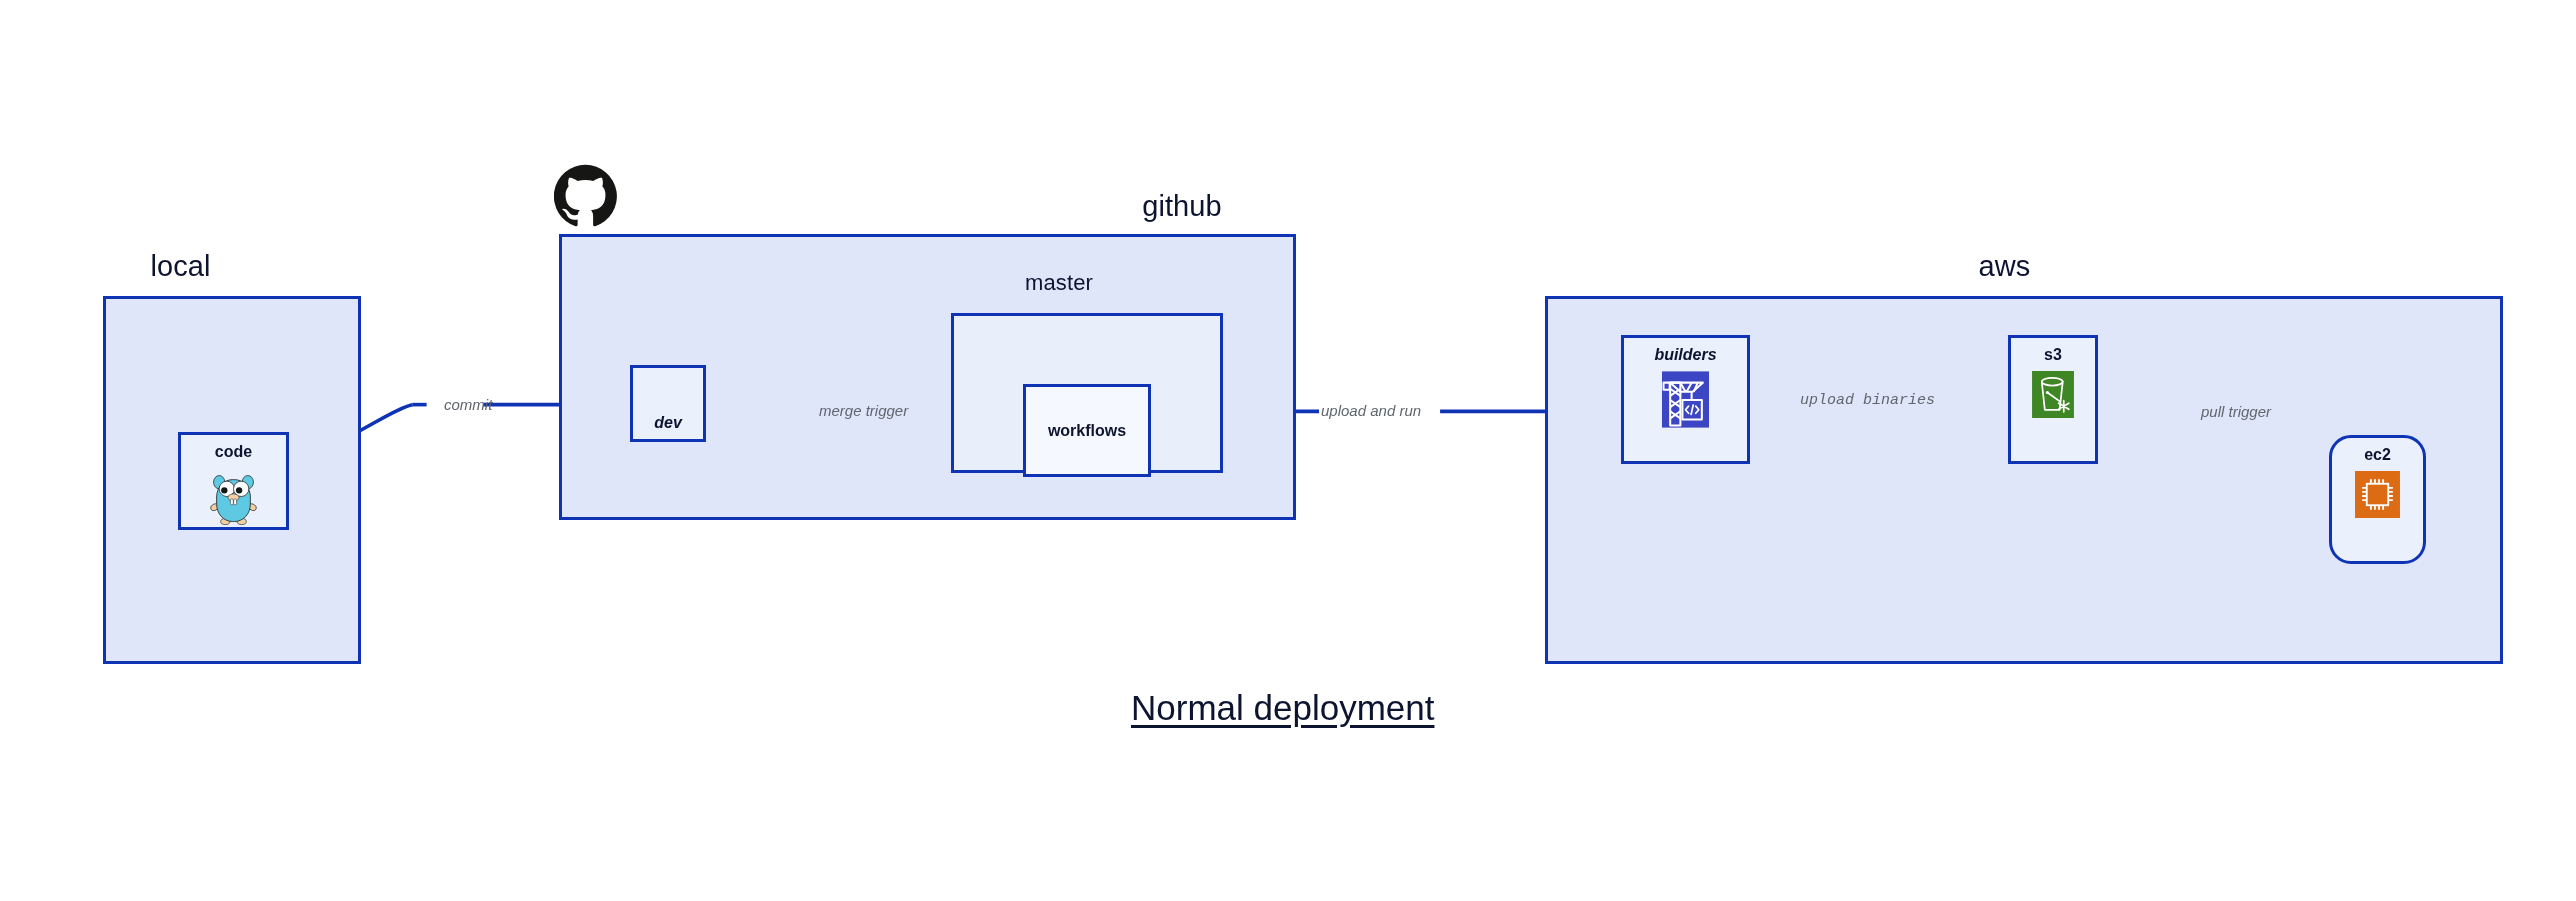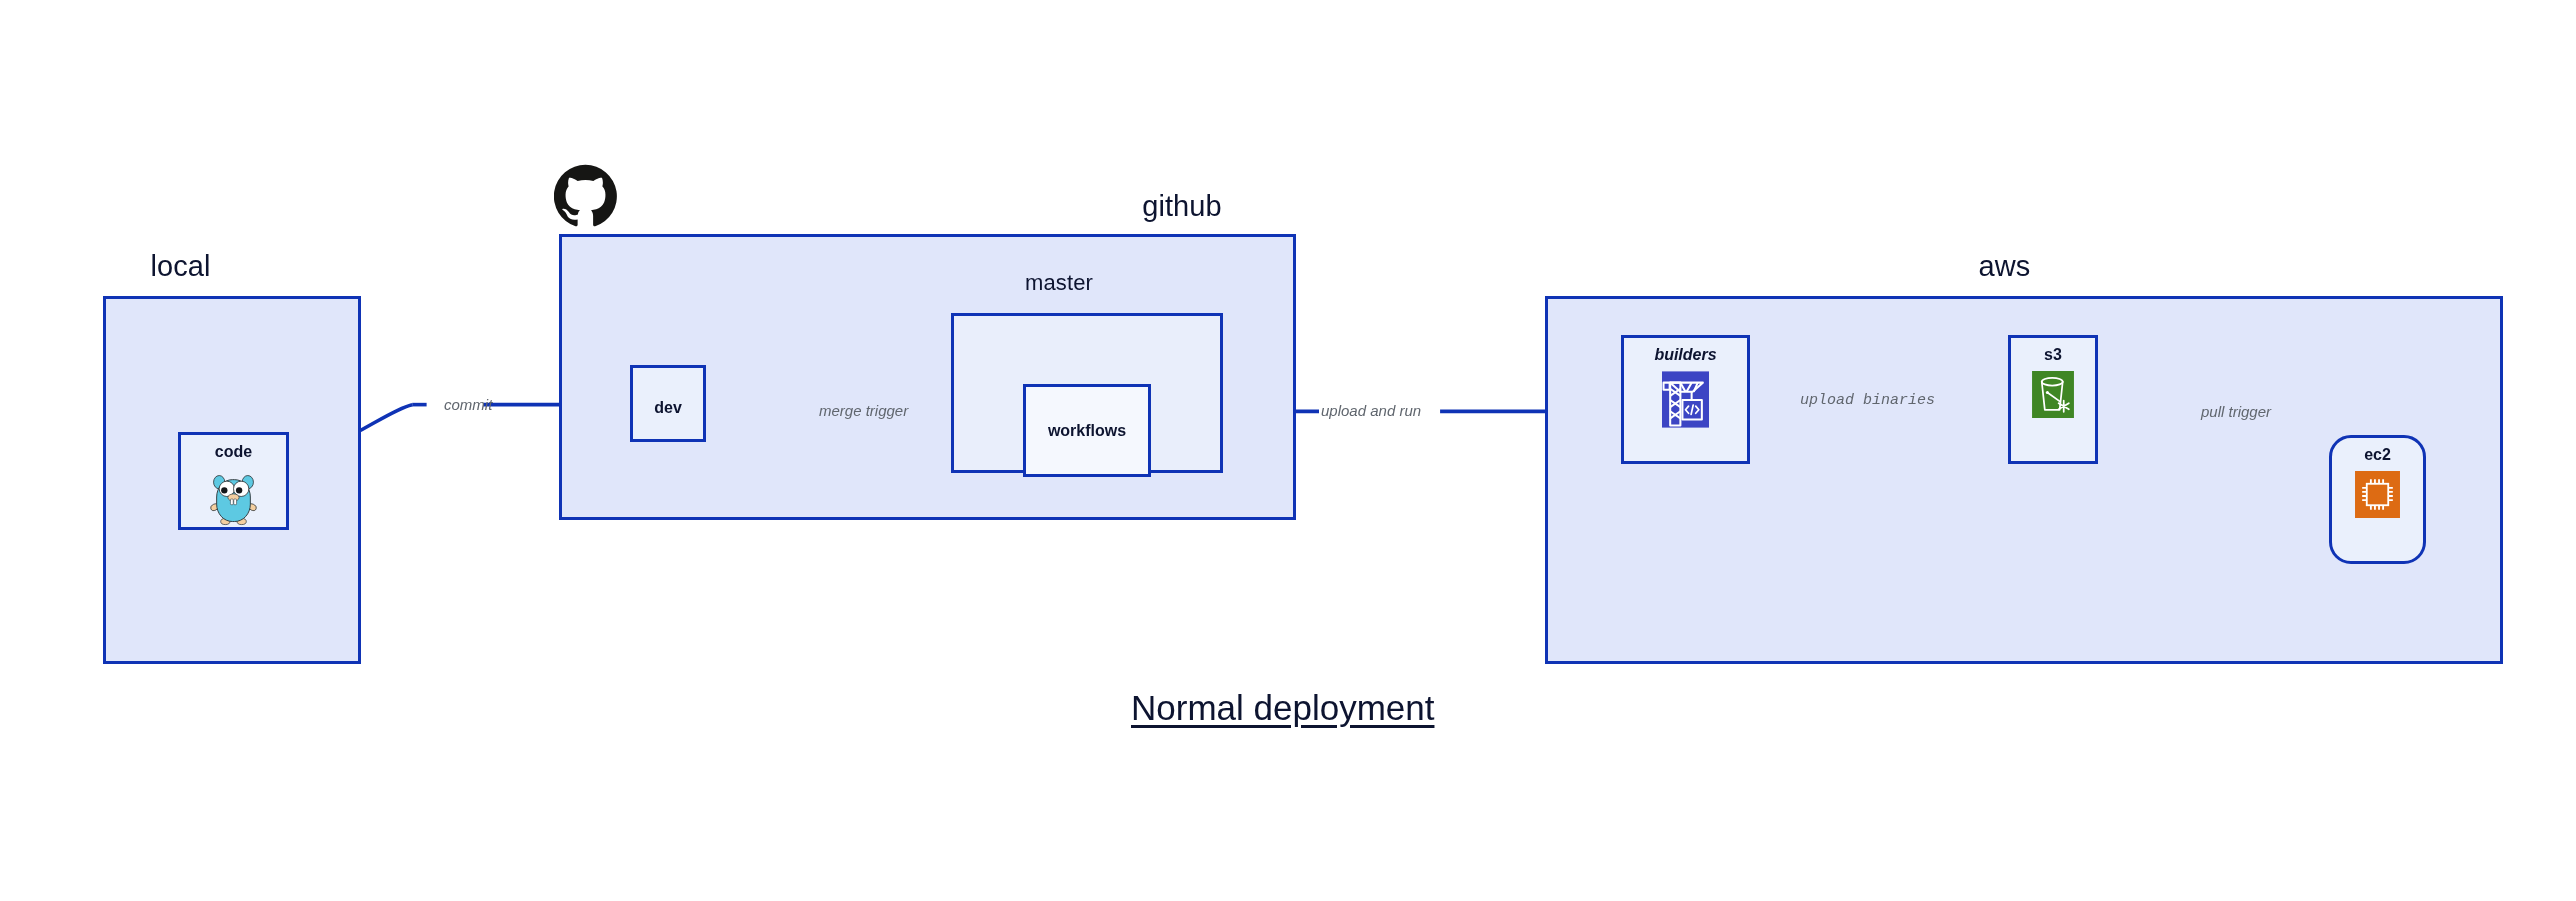--- a/index.html
+++ b/index.html
@@ -175,21 +175,21 @@
   <div id="github-logo" style="left:554px; top:164px;">
     <svg width="63" height="63" viewBox="0 0 24 24">
       <path fill="#161614" d="M12 .3a12 12 0 0 0-3.8 23.4c.6.1.8-.3.8-.6v-2c-3.3.7-4-1.6-4-1.6-.6-1.4-1.4-1.8-1.4-1.8-1.1-.7.1-.7.1-.7 1.2.1 1.9 1.2 1.9 1.2 1.1 1.9 2.8 1.3 3.5 1 .1-.8.4-1.3.8-1.6-2.7-.3-5.5-1.3-5.5-5.9 0-1.3.5-2.4 1.2-3.2-.1-.3-.5-1.5.1-3.2 0 0 1-.3 3.3 1.2a11.5 11.5 0 0 1 6 0c2.3-1.5 3.3-1.2 3.3-1.2.6 1.7.2 2.9.1 3.2.8.8 1.2 1.9 1.2 3.2 0 4.6-2.8 5.6-5.5 5.9.4.4.8 1.1.8 2.2v3.3c0 .3.2.7.8.6A12 12 0 0 0 12 .3"></path>
     </svg>
   </div>
 
   <div class="group-label" style="left:1074px; top:190px; width:216px;">github</div>
   <div class="group" style="left:559px; top:234px; width:737px; height:286px;"></div>
 
   <div class="node" style="left:630px; top:365px; width:76px; height:77px;">
-    <span class="node-label" style="margin-top:23px;">dev</span>
+    <span class="node-label" style="margin-top:38px;font-style:italic;">dev</span>
   </div>
 
   <div class="group-label" style="left:951px; top:270px; width:216px; font-size:22px;">master</div>
   <div class="group inner" style="left:951px; top:313px; width:272px; height:160px;"></div>
 
   <div class="node white" style="left:1023px; top:384px; width:128px; height:93px;">
     <span class="node-label" style="margin-top:27px;">workflows</span>
   </div>
 
   <div class="group-label" style="left:1927px; top:250px; width:155px;">aws</div>

